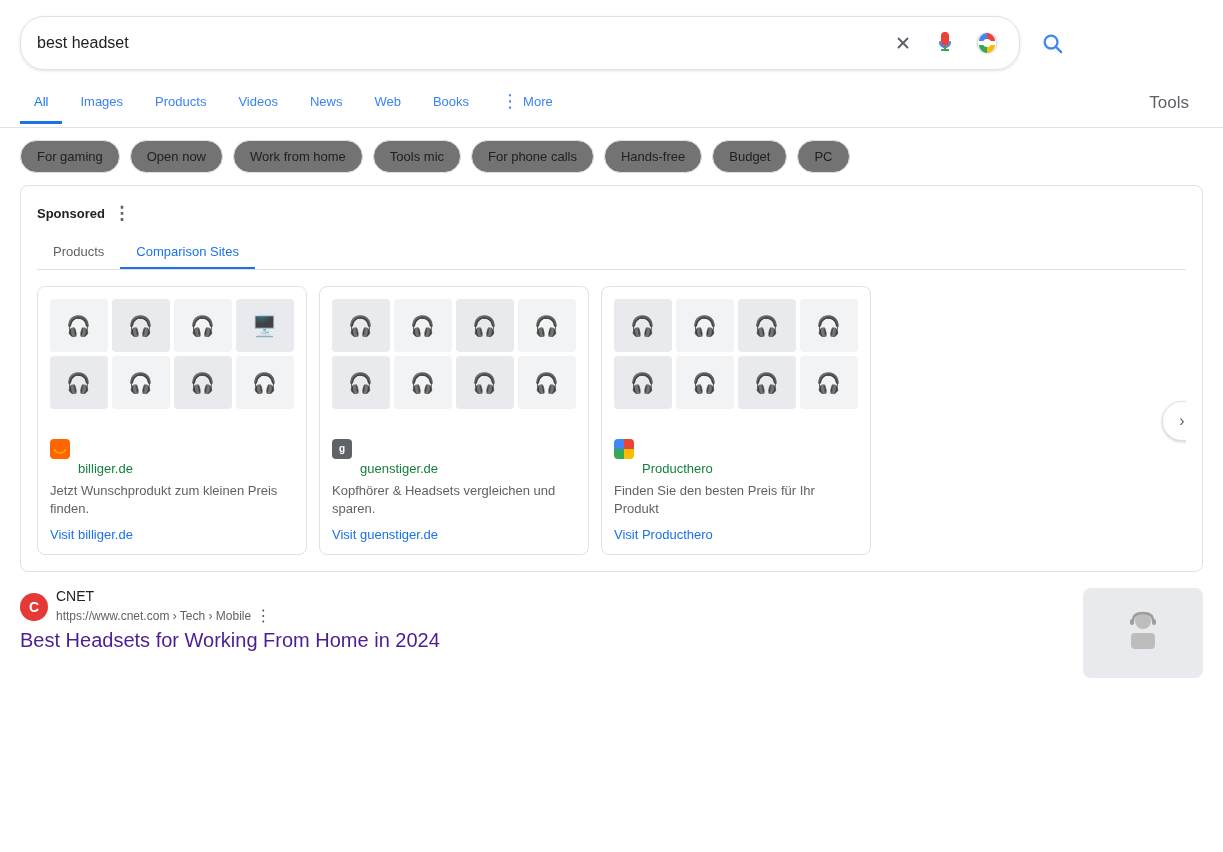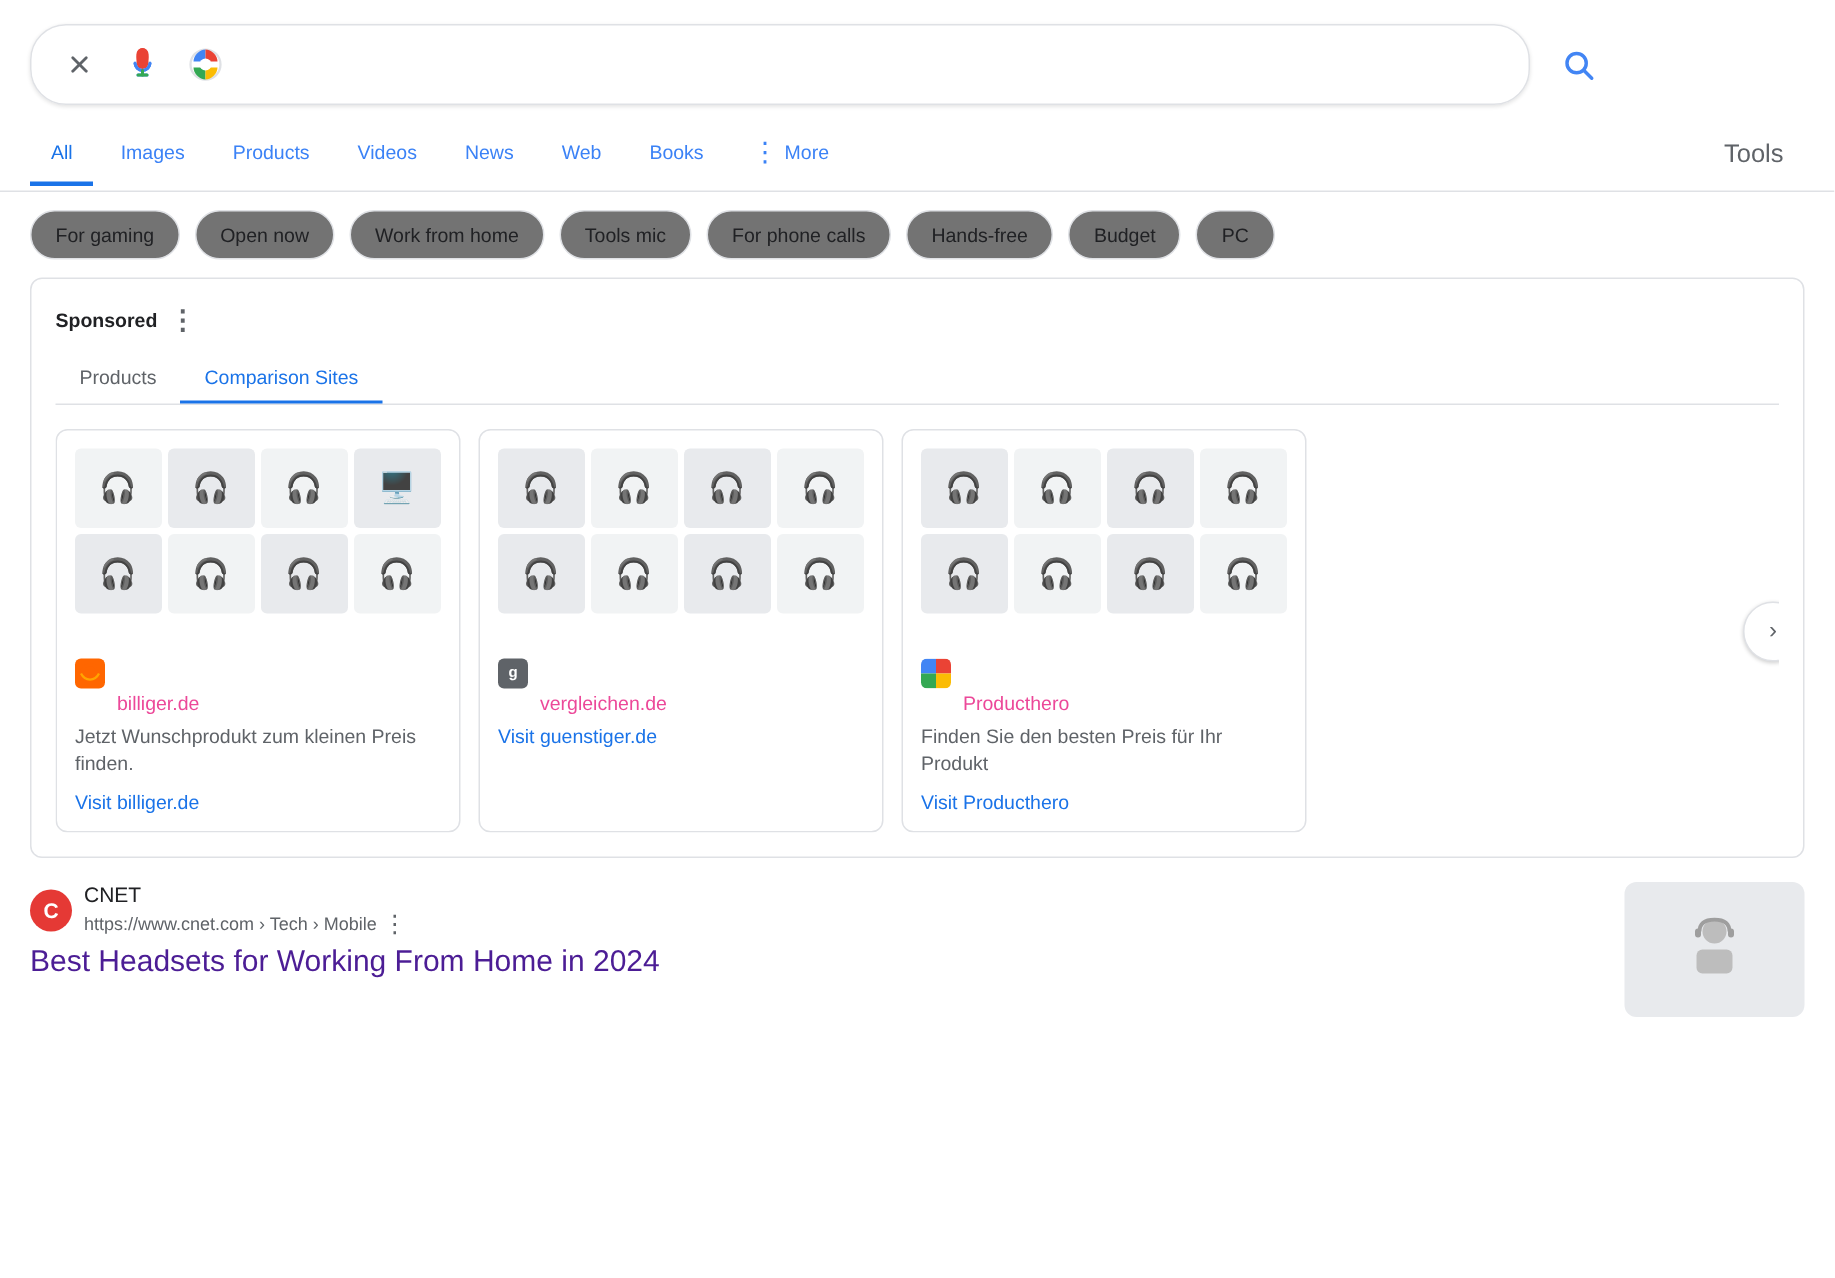--- a/index.html
+++ b/index.html
@@ -201,21 +201,21 @@
       height: 20px;
       border-radius: 50%;
       display: flex;
       align-items: center;
       justify-content: center;
       font-size: 10px;
       font-weight: bold;
     }
     .site-name {
       font-size: 13px;
-      color: #ec4899;
+      color: #15803d;
       font-weight: 500;
       margin-top: 40px;
     }
     .product-description {
       font-size: 13px;
       color: #5f6368;
       margin-bottom: 8px;
       line-height: 1.4;
     }
     .visit-link {
@@ -309,20 +309,21 @@
     .lens-icon {
       width: 24px;
       height: 24px;
     }
   </style>
 </head>
 <body>
 
 <div class="search-bar-container">
   <div class="search-bar">
+    <input class="search-input" type="text" value="best headset" style="">
     <div class="search-icons">
       <button class="icon-btn" title="Clear">
         <svg width="18" height="18" viewBox="0 0 24 24" fill="none" stroke="#5f6368" stroke-width="2.5" stroke-linecap="round">
           <line x1="18" y1="6" x2="6" y2="18"></line>
             <line x1="6" y1="6" x2="18" y2="18"></line>
         </svg>
       </button>
       <button class="icon-btn" title="Voice search">
         <svg class="mic-icon-google" viewBox="0 0 24 24">
           <path d="M12 1a4 4 0 0 0-4 4v6a4 4 0 0 0 8 0V5a4 4 0 0 0-4-4z" fill="#ea4335"></path>
@@ -427,22 +428,23 @@
           <div class="product-img-placeholder">🎧</div>
           <div class="product-img-placeholder dark">🎧</div>
           <div class="product-img-placeholder">🎧</div>
           <div class="product-img-placeholder dark">🎧</div>
           <div class="product-img-placeholder">🎧</div>
           <div class="product-img-placeholder dark">🎧</div>
           <div class="product-img-placeholder">🎧</div>
         </div>
         <div class="site-info">
           <div class="site-favicon" style="background:#5f6368; color:#fff; border-radius:4px; font-size:10px; font-weight:bold; width:20px;height:20px;">g</div>
-          <span class="site-name">vergleichen.de</span>
-        </div>
+          <span class="site-name">guenstiger.de</span>
+        </div>
+        <p class="product-description">Kopfhörer &amp; Headsets vergleichen und sparen.</p>
         <a class="visit-link">Visit guenstiger.de</a>
       </div>
 
       <div class="product-card">
         <div class="product-images-grid">
           <div class="product-img-placeholder dark">🎧</div>
           <div class="product-img-placeholder">🎧</div>
           <div class="product-img-placeholder dark">🎧</div>
           <div class="product-img-placeholder">🎧</div>
           <div class="product-img-placeholder dark">🎧</div>

